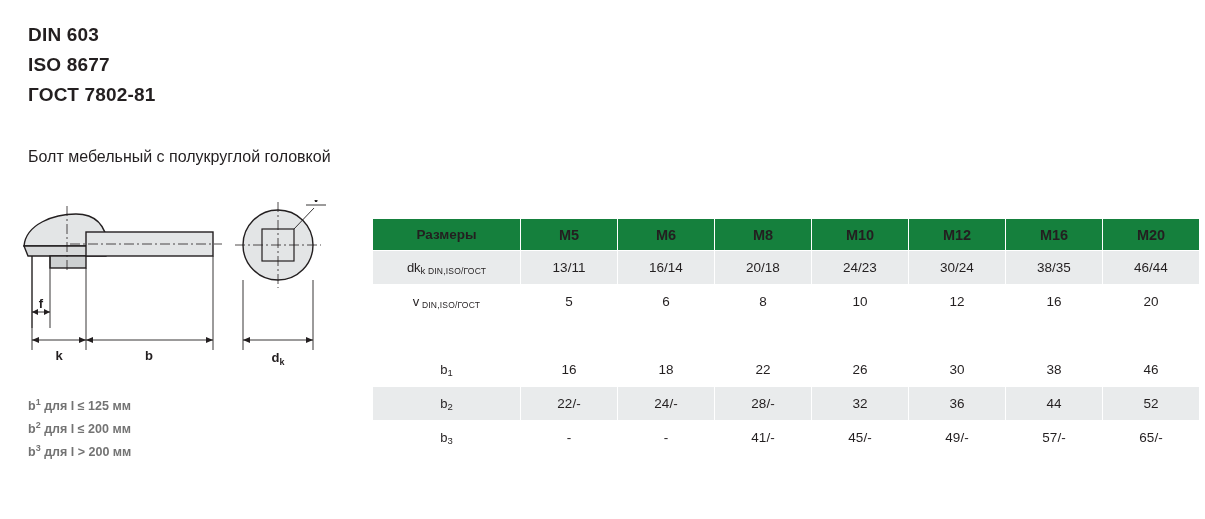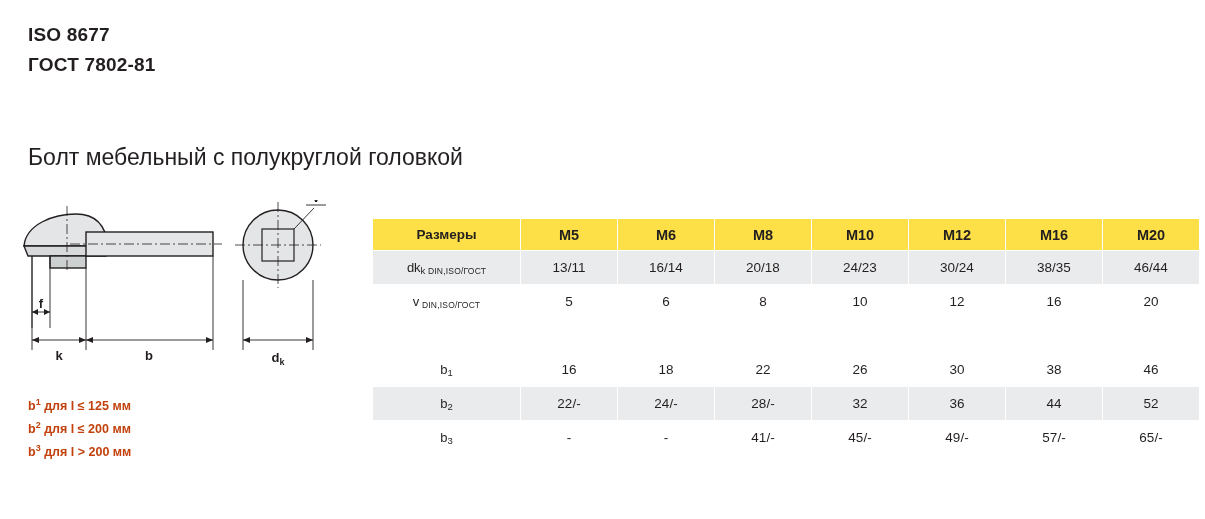--- a/index.html
+++ b/index.html
@@ -29,35 +29,35 @@
     font-weight: bold;
     line-height: 30px;
     letter-spacing: 0.2px;
   }
   .std-list div { white-space: nowrap; }
 
   .desc {
     position: absolute;
     left: 28px;
     top: 143px;
-    font-size: 23px;
+    font-size: 16px;
     line-height: 28px;
     color: #231f20;
   }
   .desc div { white-space: nowrap; }
 
   
   .footnotes {
     position: absolute;
     left: 28px;
     top: 393px;
     font-size: 12.5px;
     line-height: 19px;
     font-weight: bold;
-    color: #c2410c;
+    color: #737373;
   }
   .footnotes div { white-space: nowrap; }
   .footnotes sup { font-size: 9px; vertical-align: super; }
 
   
   .drawing {
     position: absolute;
     left: 10px;
     top: 200px;
     width: 330px;
@@ -79,21 +79,21 @@
   table.specs th, table.specs td {
     border: 1px solid #ffffff;
     text-align: center;
     vertical-align: middle;
     height: 33px;
     padding: 0;
     font-weight: normal;
     color: #231f20;
   }
   table.specs thead th {
-    background: #fde047;
+    background: #15803d;
     font-weight: bold;
     font-size: 14.5px;
     height: 31px;
   }
   table.specs thead th.first-col {
     font-size: 13.5px;
   }
   table.specs tbody tr:nth-child(odd) td {
     background: #e9ebec;
   }
@@ -122,20 +122,21 @@
     border: 1px solid #ffffff;
     height: 18px;
   }
 </style>
 </head>
 <body>
 
 <div class="page">
 
   <div class="std-list">
+    <div>DIN 603</div>
     <div>ISO 8677</div>
     <div>ГОСТ 7802-81</div>
   </div>
 
   <div class="desc">
     <div>Болт мебельный с полукруглой головкой</div>
   </div>
 
   <div class="drawing">
     <svg width="330" height="180" viewBox="0 0 330 180" xmlns="http://www.w3.org/2000/svg">

